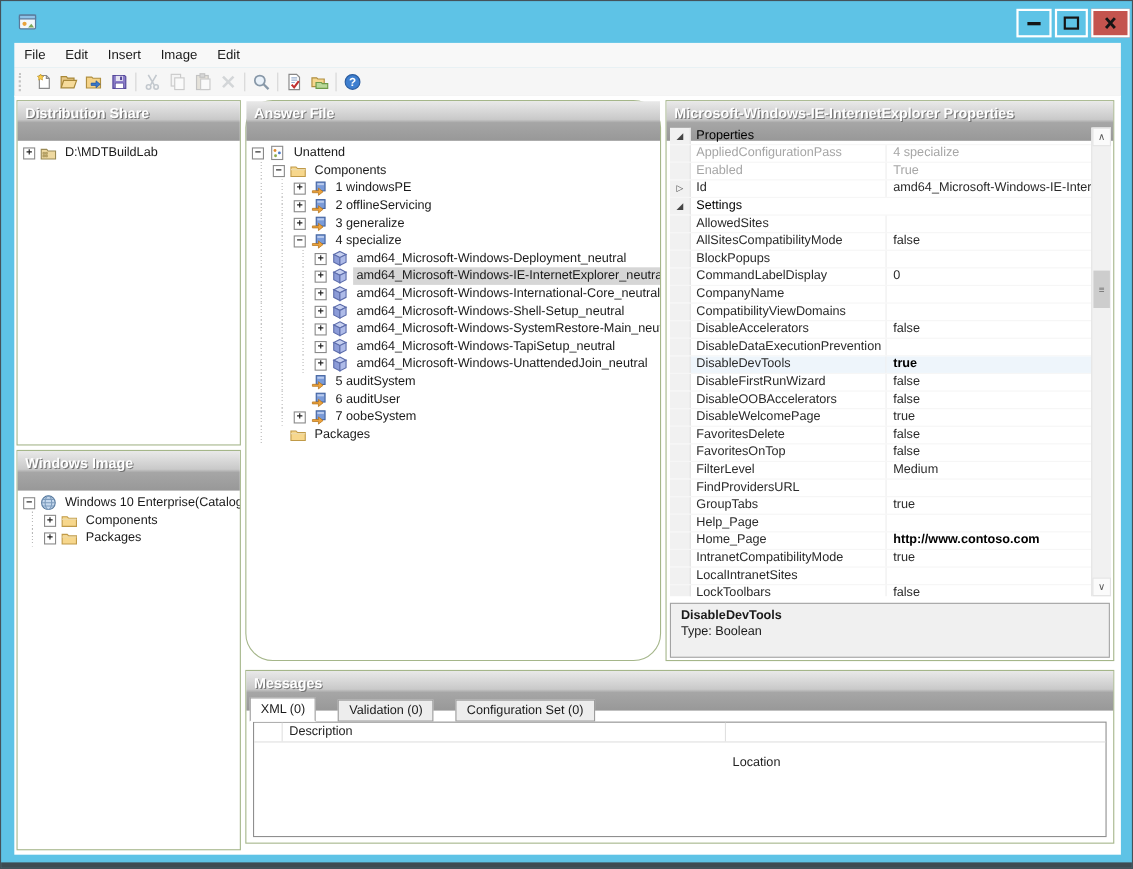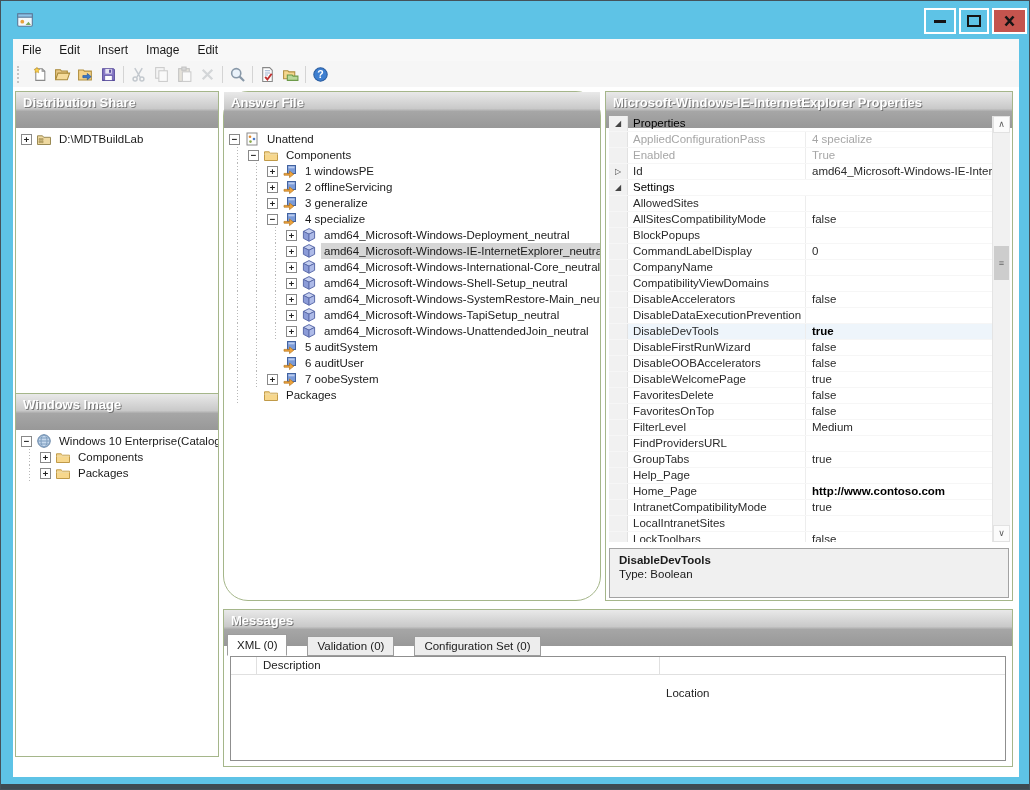--- a/index.html
+++ b/index.html
@@ -36,21 +36,21 @@
   .tbtn.disabled{opacity:.55;}
   .tsep{width:1px;height:17px;background:#d4d4d4;margin:0 3px;}
   .client{position:absolute;left:12px;top:86px;width:1006px;height:690px;background:#fff;}
 
   
   .panel{position:absolute;background:#fff;border:1px solid #a5b68a;box-sizing:border-box;}
   .phead{height:36px;background:linear-gradient(#e9e9e9,#c9c9c9 46%,#a6a6a6 54%,#989898);
          color:#fff;font-weight:bold;font-size:13px;line-height:21px;padding-left:7px;
          text-shadow:1px 1px 0 rgba(105,105,105,.85);white-space:nowrap;overflow:hidden;}
   #p-distshare{left:14px;top:90px;width:204px;height:314px;}
-  #p-winimage{left:14px;top:392px;width:204px;height:364px;}
+  #p-winimage{left:14px;top:408px;width:204px;height:364px;}
   #p-answerfile{left:222px;top:90px;width:378px;height:510px;border-radius:25px;}
   #p-props{left:604px;top:90px;width:408px;height:510px;}
   #p-messages{left:222px;top:608px;width:790px;height:158px;}
 
   
   .tree{padding-top:3px;font-size:11.5px;overflow:hidden;}
   .trow{height:16px;display:flex;align-items:center;white-space:nowrap;margin-left:5px;}
   .ind{flex:0 0 19px;align-self:stretch;
        background-image:repeating-linear-gradient(to bottom,#b8b8b8 0 1px,transparent 1px 3px);
        background-repeat:repeat-y;background-position:8px 0;background-size:1px 100%;}

